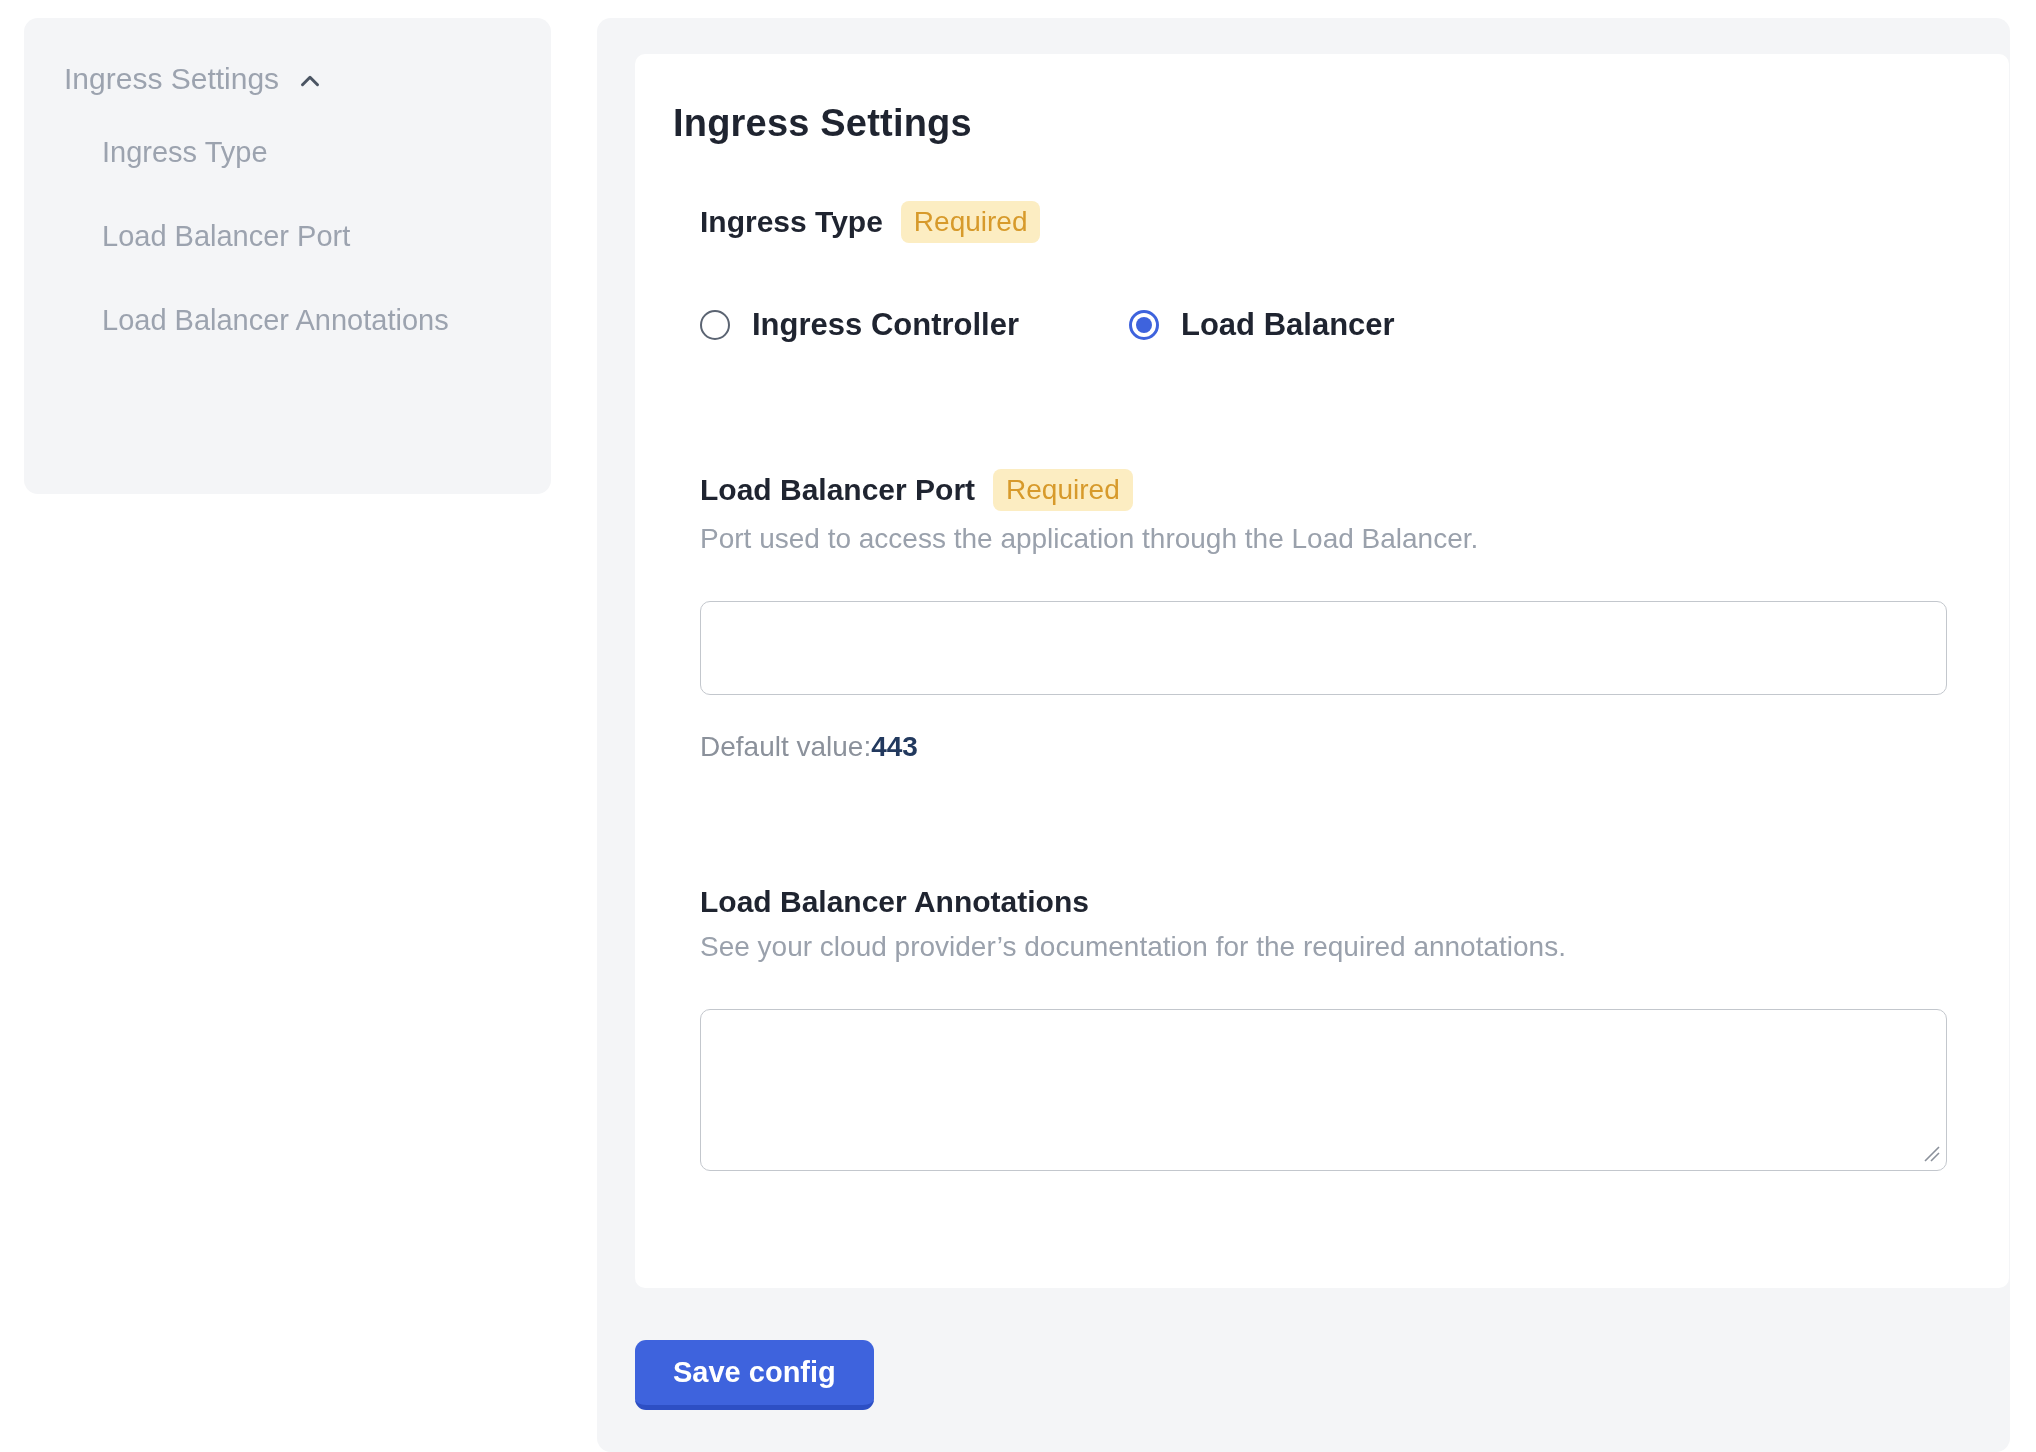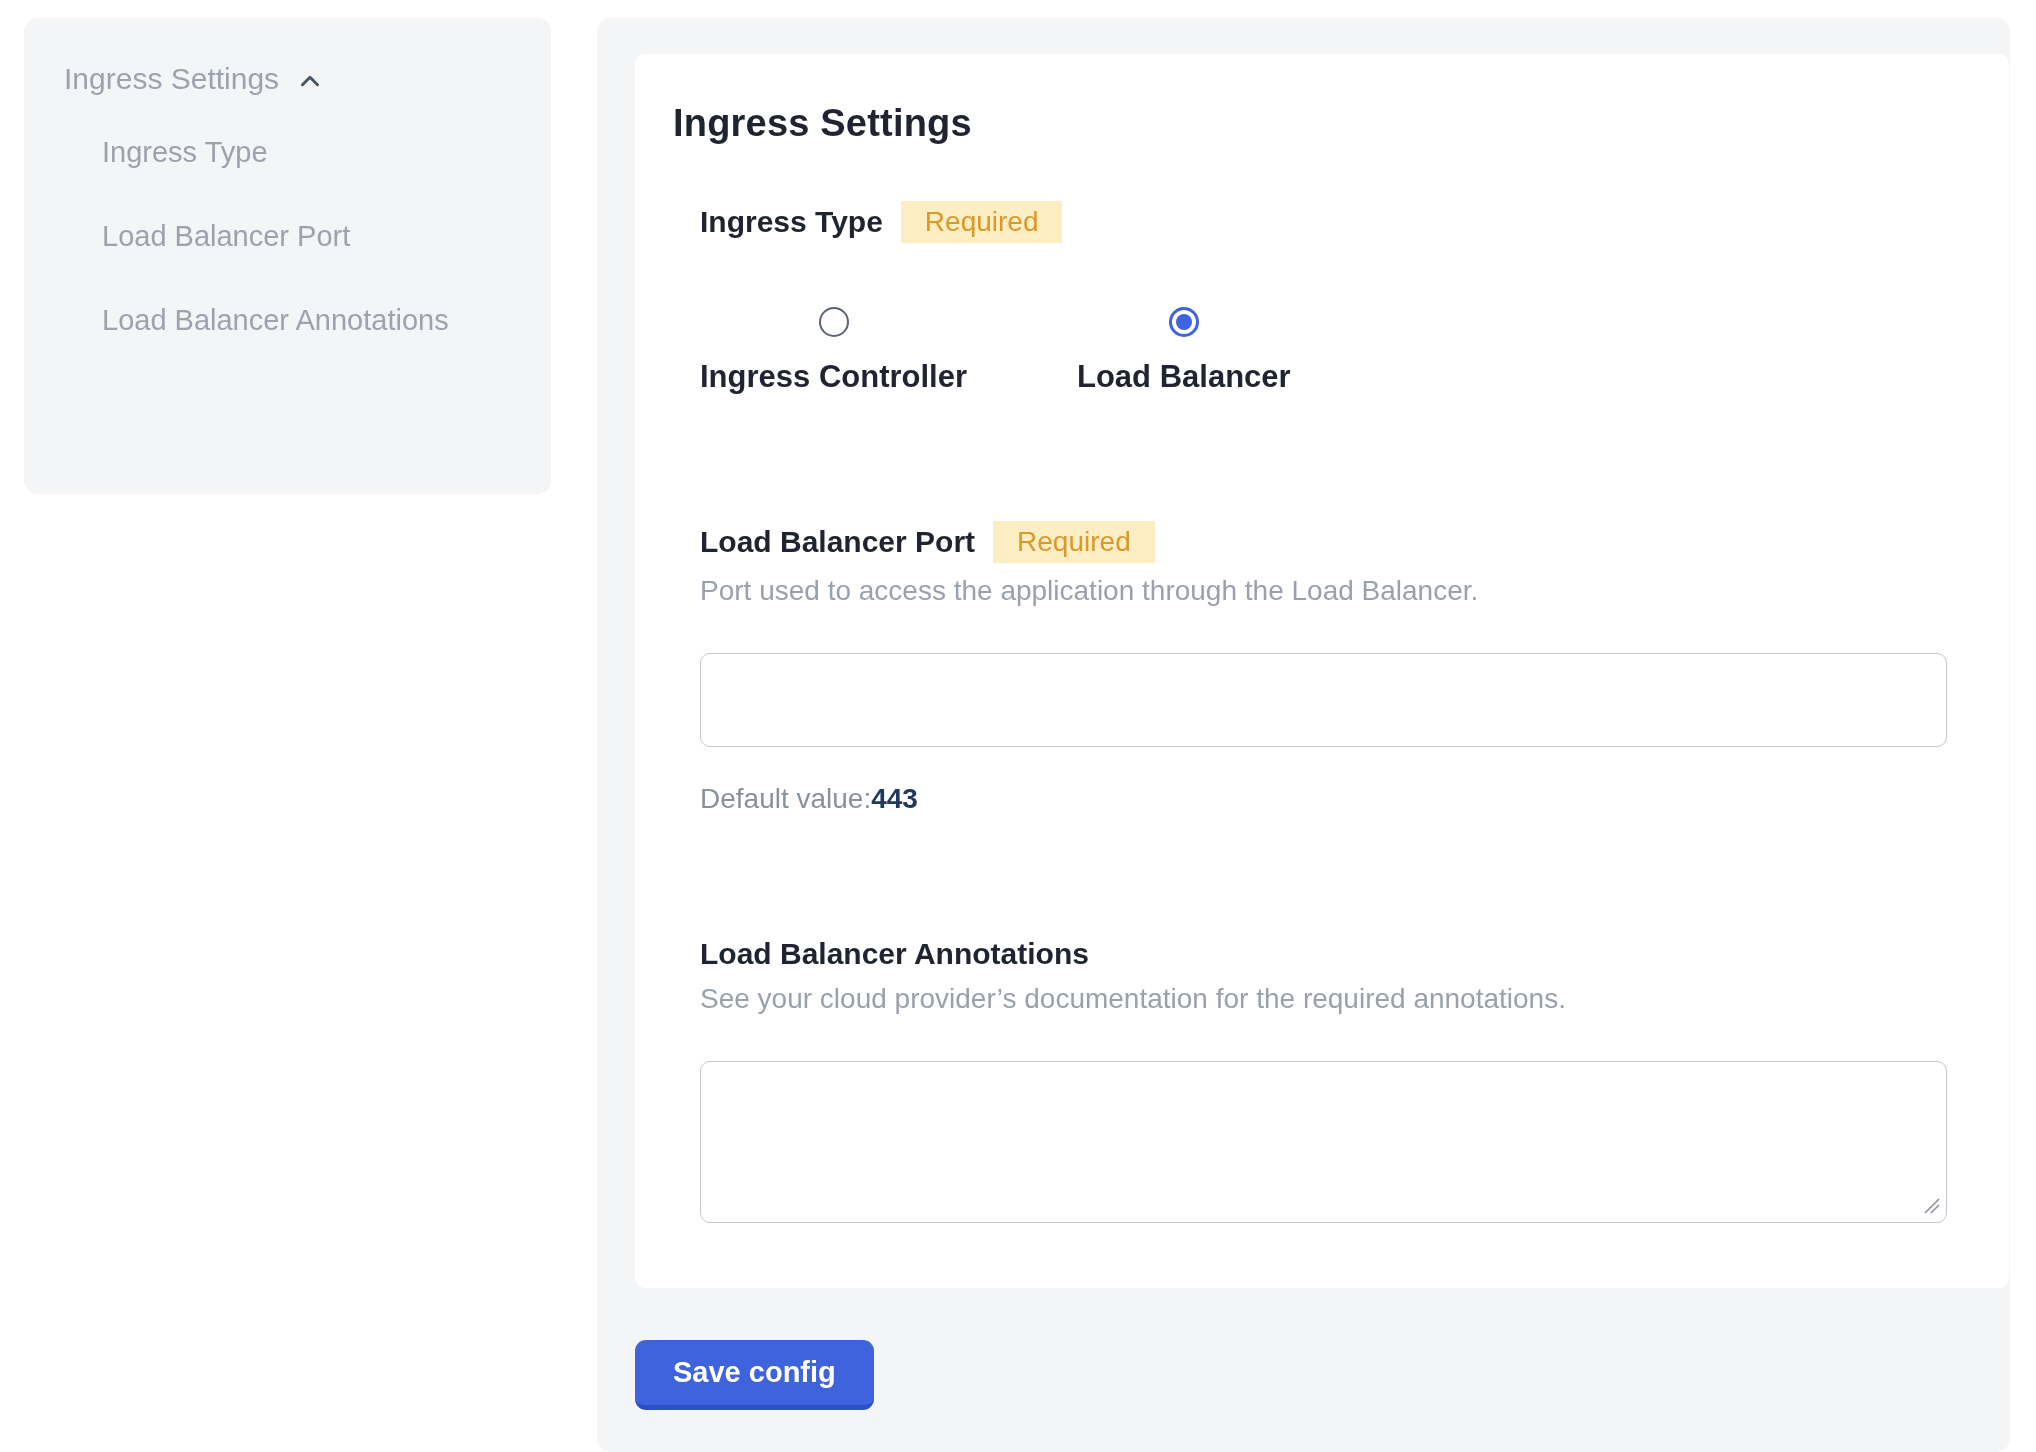--- a/index.html
+++ b/index.html
@@ -60,28 +60,28 @@
     font-size: 28px; color: #9aa1ac;
   }
   .section { margin-left: 27px; }
   .section.first { margin-top: 56px; }
   .section-head { display: flex; align-items: center; gap: 18px; }
   .section-label { font-size: 30px; font-weight: bold; color: #1f2430; }
   .badge {
     background: var(--badge-bg, #fcedc2);
     color: var(--badge-text, #d79a2b);
     font-size: 28px;
-    padding: 5px 24px;
-    border-radius: 0;
+    padding: 5px 13px;
+    border-radius: 8px;
   }
   .section-desc { margin-top: 12px; font-size: 28px; color: #9aa1ac; }
 
   
   .radio-row { display: flex; align-items: center; gap: 110px; margin-top: 64px; }
-  .radio-option { display: flex; align-items: center; gap: 22px; cursor: pointer; flex-direction: column; }
+  .radio-option { display: flex; align-items: center; gap: 22px; cursor: pointer; }
   .radio-circle {
     width: 30px; height: 30px; border-radius: 50%;
     border: 2.5px solid #5b6472;
     background: #ffffff;
     position: relative;
     flex: 0 0 auto;
   }
   .radio-circle.checked {
     border: 3px solid var(--accent-blue, #2f6be4);
   }

